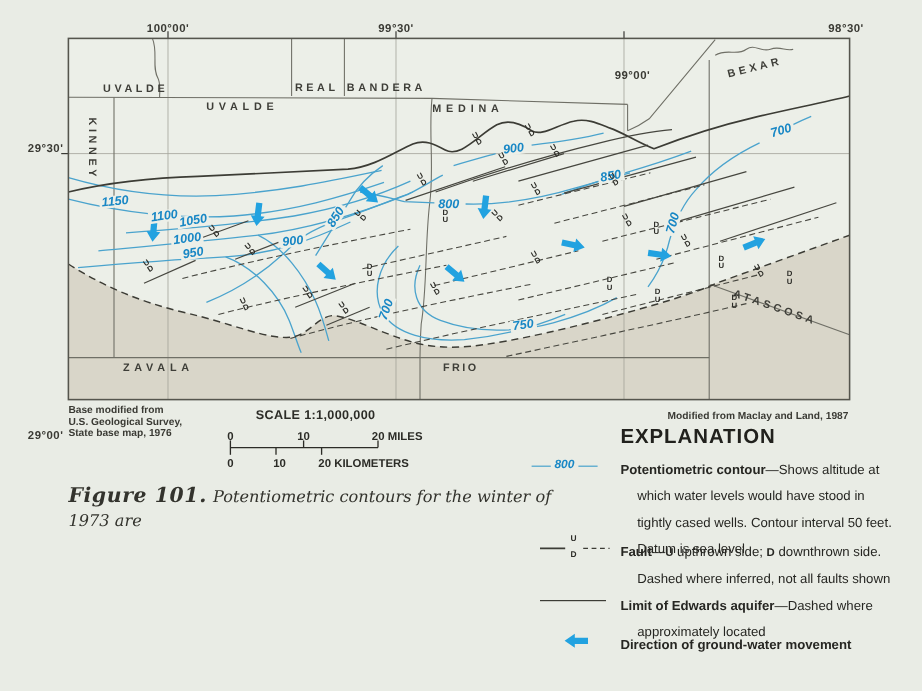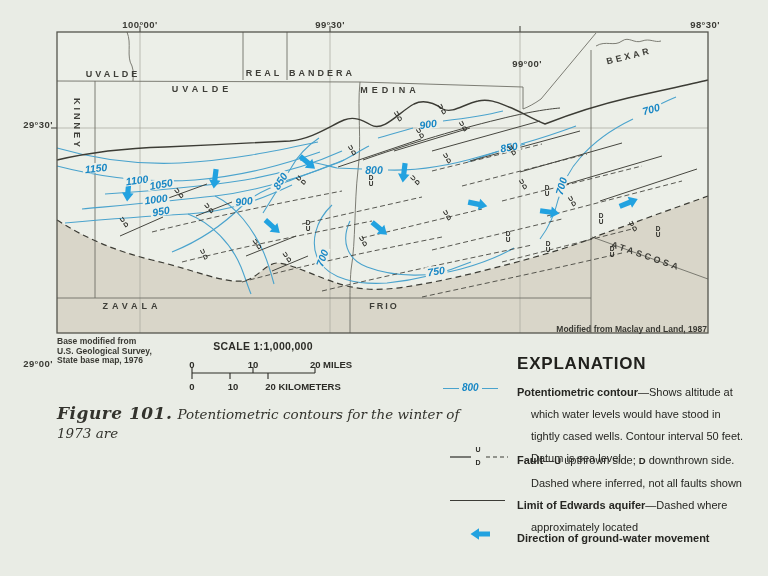--- a/index.html
+++ b/index.html
@@ -10,21 +10,21 @@
   .mlab{position:absolute;white-space:nowrap;}
   .county{font-size:9px;font-weight:bold;color:#3e3e38;}
   .tick{font-size:9.5px;font-weight:bold;color:#3a3a34;letter-spacing:.4px;}
   .contour{font-size:10.5px;font-weight:bold;font-style:italic;color:#1887c5;
            background:#ecefe8;padding:0 2px;line-height:10px;}
   .udm{position:absolute;display:flex;flex-direction:column;align-items:center;
        font-size:6.5px;line-height:5.6px;font-weight:bold;color:#2d2d28;}
   
   .credit-left{position:absolute;left:57px;top:337px;font-size:8.5px;line-height:9.5px;
                font-weight:bold;color:#3a3a34;}
-  .credit-right{position:absolute;right:61px;top:324px;font-size:8.5px;font-weight:bold;color:#3a3a34;}
+  .credit-right{position:absolute;right:61px;top:341px;font-size:8.5px;font-weight:bold;color:#3a3a34;}
   .scale-title{position:absolute;left:263px;top:340px;transform:translateX(-50%);
                font-size:10.5px;font-weight:bold;color:#2c2c27;letter-spacing:.3px;}
   .sbar-lbl{position:absolute;transform:translate(-50%,0);font-size:9.5px;font-weight:bold;color:#2c2c27;}
   
   .caption{position:absolute;left:57px;top:403px;width:420px;
            font-family:"DejaVu Serif",serif;font-style:italic;color:#33332d;}
   .cap-label{font-size:17px;font-weight:bold;letter-spacing:.5px;}
   .cap-text{font-size:13.5px;}
   
   .leg-title{position:absolute;left:517px;top:354px;font-size:17px;font-weight:bold;

